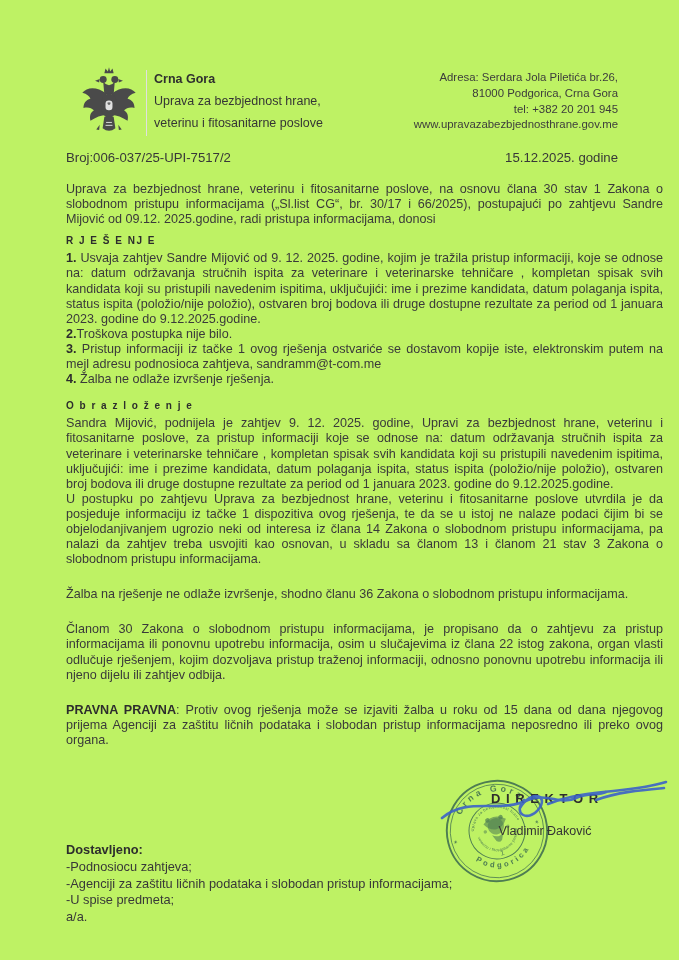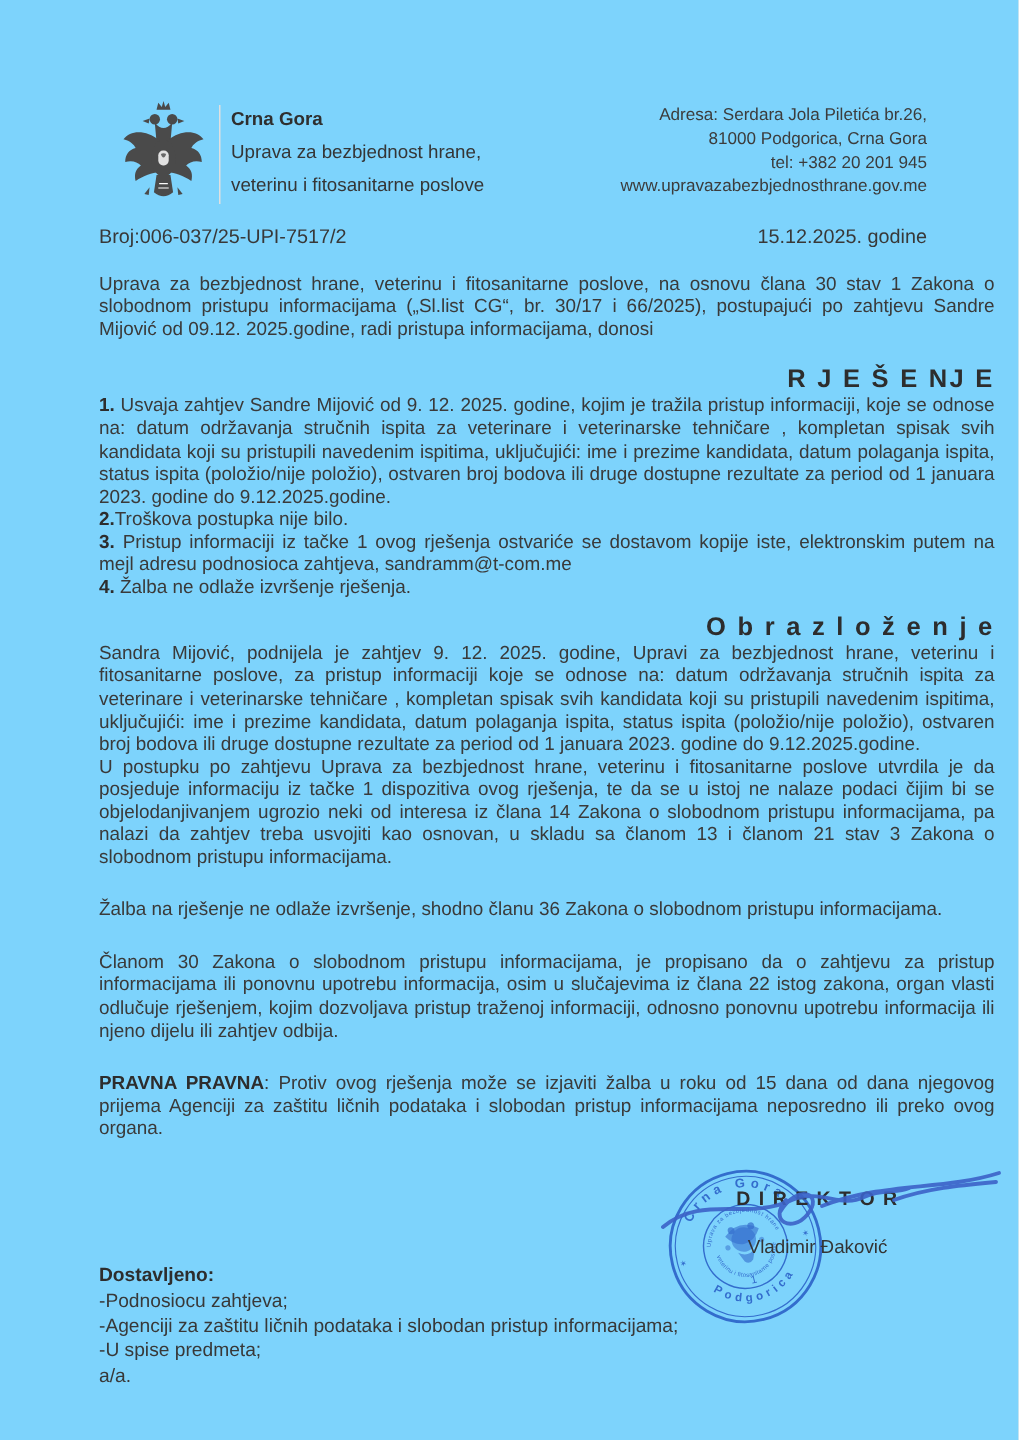--- a/index.html
+++ b/index.html
@@ -1,40 +1,40 @@
 <!DOCTYPE html>
 <html lang="sr"><head>
 <meta charset="utf-8">
 <style>
   html,body{margin:0;padding:0;background:#e8e8e8;}
   .page{
     position:relative;
     width:679px;height:960px;
-    background:#7dd3fc;
+    background:#bef264;
     font-family:"Liberation Sans","DejaVu Sans",sans-serif;
     color:#3f3f3f;
     overflow:hidden;
     margin:0 auto;
   }
   
   .letterhead{position:absolute;left:0;top:0;width:100%;height:150px;}
   .coa{position:absolute;left:80px;top:66px;width:58px;height:74px;}
   .coa svg{width:100%;height:100%;}
   .lh-divider{position:absolute;left:146px;top:70px;width:1px;height:66px;background:#e0e0e0;}
   .org{position:absolute;left:154px;top:68px;font-size:12.5px;line-height:22px;color:#353535;}
   .org .country{font-weight:bold;color:#2f2f2f;}
   .contact{position:absolute;right:61px;top:70px;text-align:right;font-size:11.4px;line-height:15.8px;color:#3c3c3c;}
   
   .refrow{position:absolute;left:66px;top:150px;width:596px;font-size:13.2px;color:#383838;}
   .refrow .date{position:absolute;right:44px;top:0;}
   
   .docbody{position:absolute;left:66px;top:182px;width:597px;font-size:12.6px;line-height:15.1px;color:#3a3a3a;}
   .docbody p{margin:0;text-align:justify;}
   .docbody p.noj{text-align:left;}
-  .docbody h2{margin:18px 0 3px 0;font-size:17px;text-align:right;font-weight:bold;letter-spacing:1.5px;color:#2d2d2d;}
+  .docbody h2{margin:6px 0 3px 0;font-size:10px;text-align:left;font-weight:bold;letter-spacing:1.5px;color:#2d2d2d;}
   .docbody h2.obraz{margin-top:11px;}
   .docbody .gap{margin-top:20px;}
   .docbody b{color:#2d2d2d;}
   
   .stamp{position:absolute;left:444px;top:778px;width:106px;height:106px;transform:rotate(-14deg);opacity:.85;mix-blend-mode:multiply;}
   .dir-title{position:absolute;left:470px;top:791px;width:150px;text-align:center;font-weight:bold;font-size:13px;letter-spacing:1px;color:#2d2d2d;}
   .dir-name{position:absolute;left:470px;top:824px;width:150px;text-align:center;font-size:12.5px;color:#343434;}
   .scrawl{position:absolute;left:428px;top:770px;width:245px;height:72px;opacity:.9;}
   
   .dist{position:absolute;left:66px;top:842px;font-size:12.8px;line-height:16.8px;color:#383838;}

